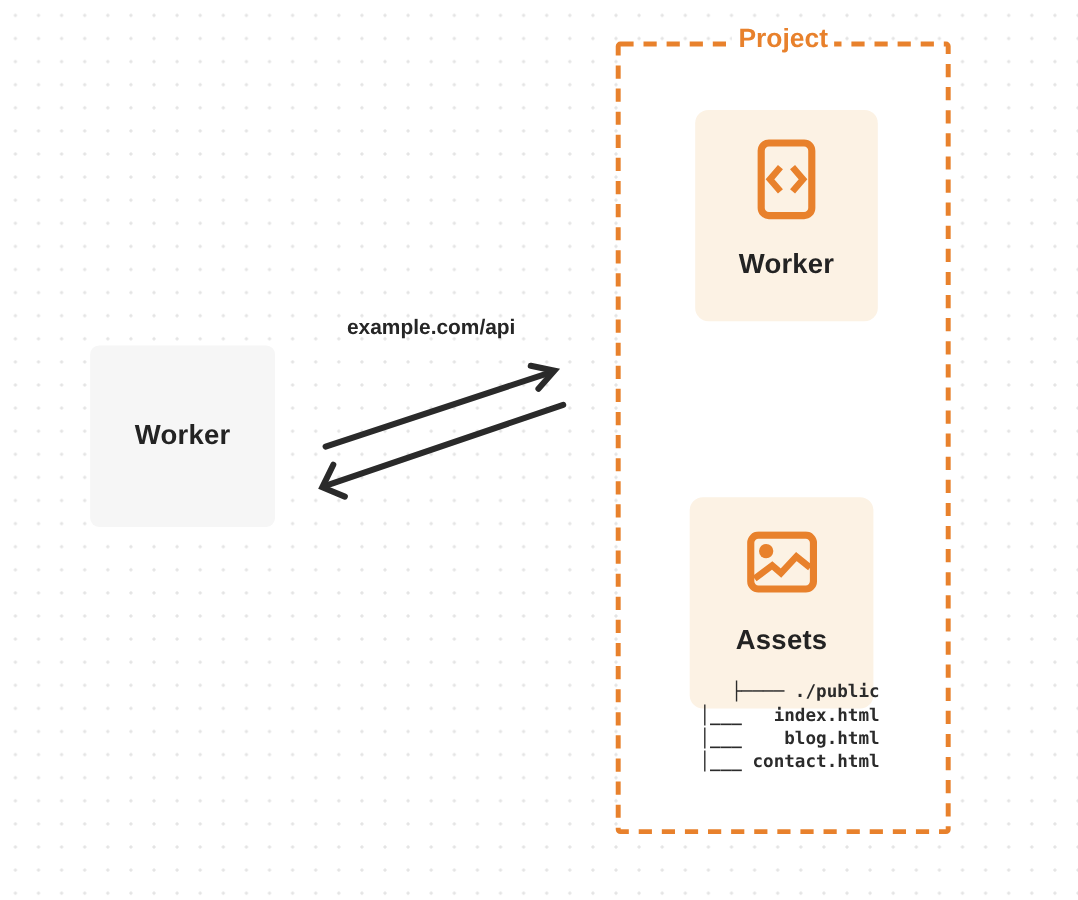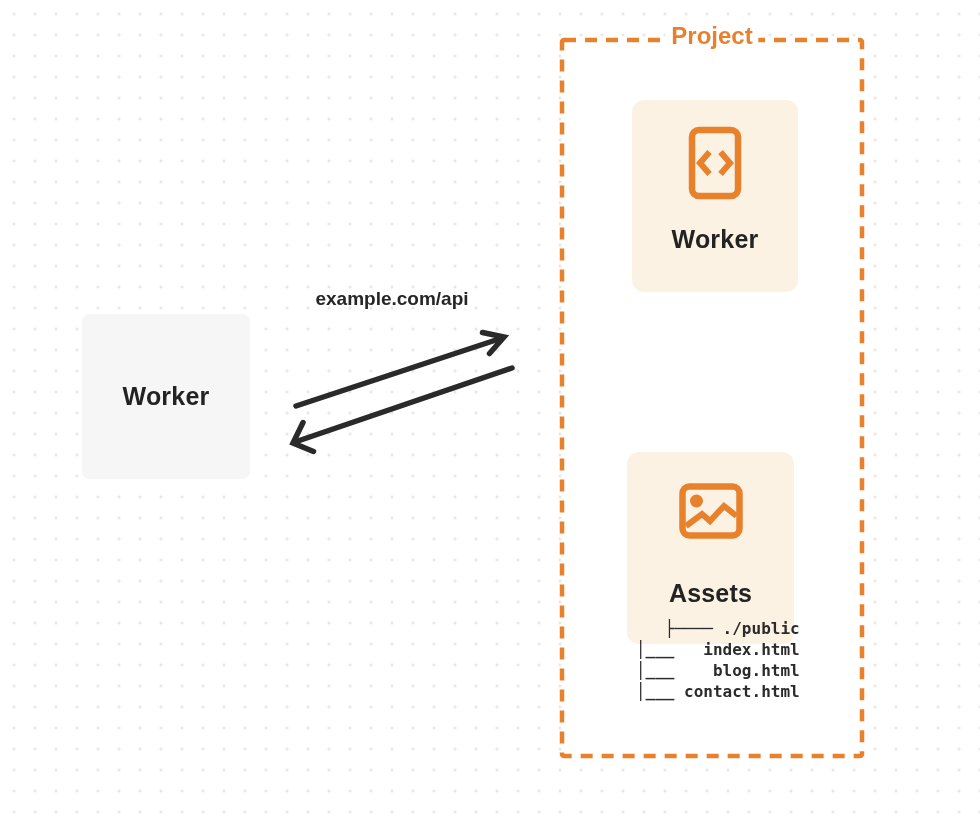--- a/index.html
+++ b/index.html
@@ -73,21 +73,21 @@
     left: 632px; top: 100px;
     width: 166px; height: 166px;
     padding-top: 26px;
   }
   .card.worker .node-label { margin-top: 21px; }
   .card.assets {
     left: 627px; top: 452px;
     width: 167px; height: 161px;
     padding-top: 31px;
   }
-  .card.assets .node-label { margin-top: 36px; }
+  .card.assets .node-label { margin-top: 24px; }
   .file-tree {
     position: absolute;
     left: 607px; top: 618px;
     margin: 0;
     font-family: "DejaVu Sans Mono", monospace;
     font-size: 16px;
     font-weight: 600;
     line-height: 21px;
     color: #2b2b2b;
     white-space: pre;

